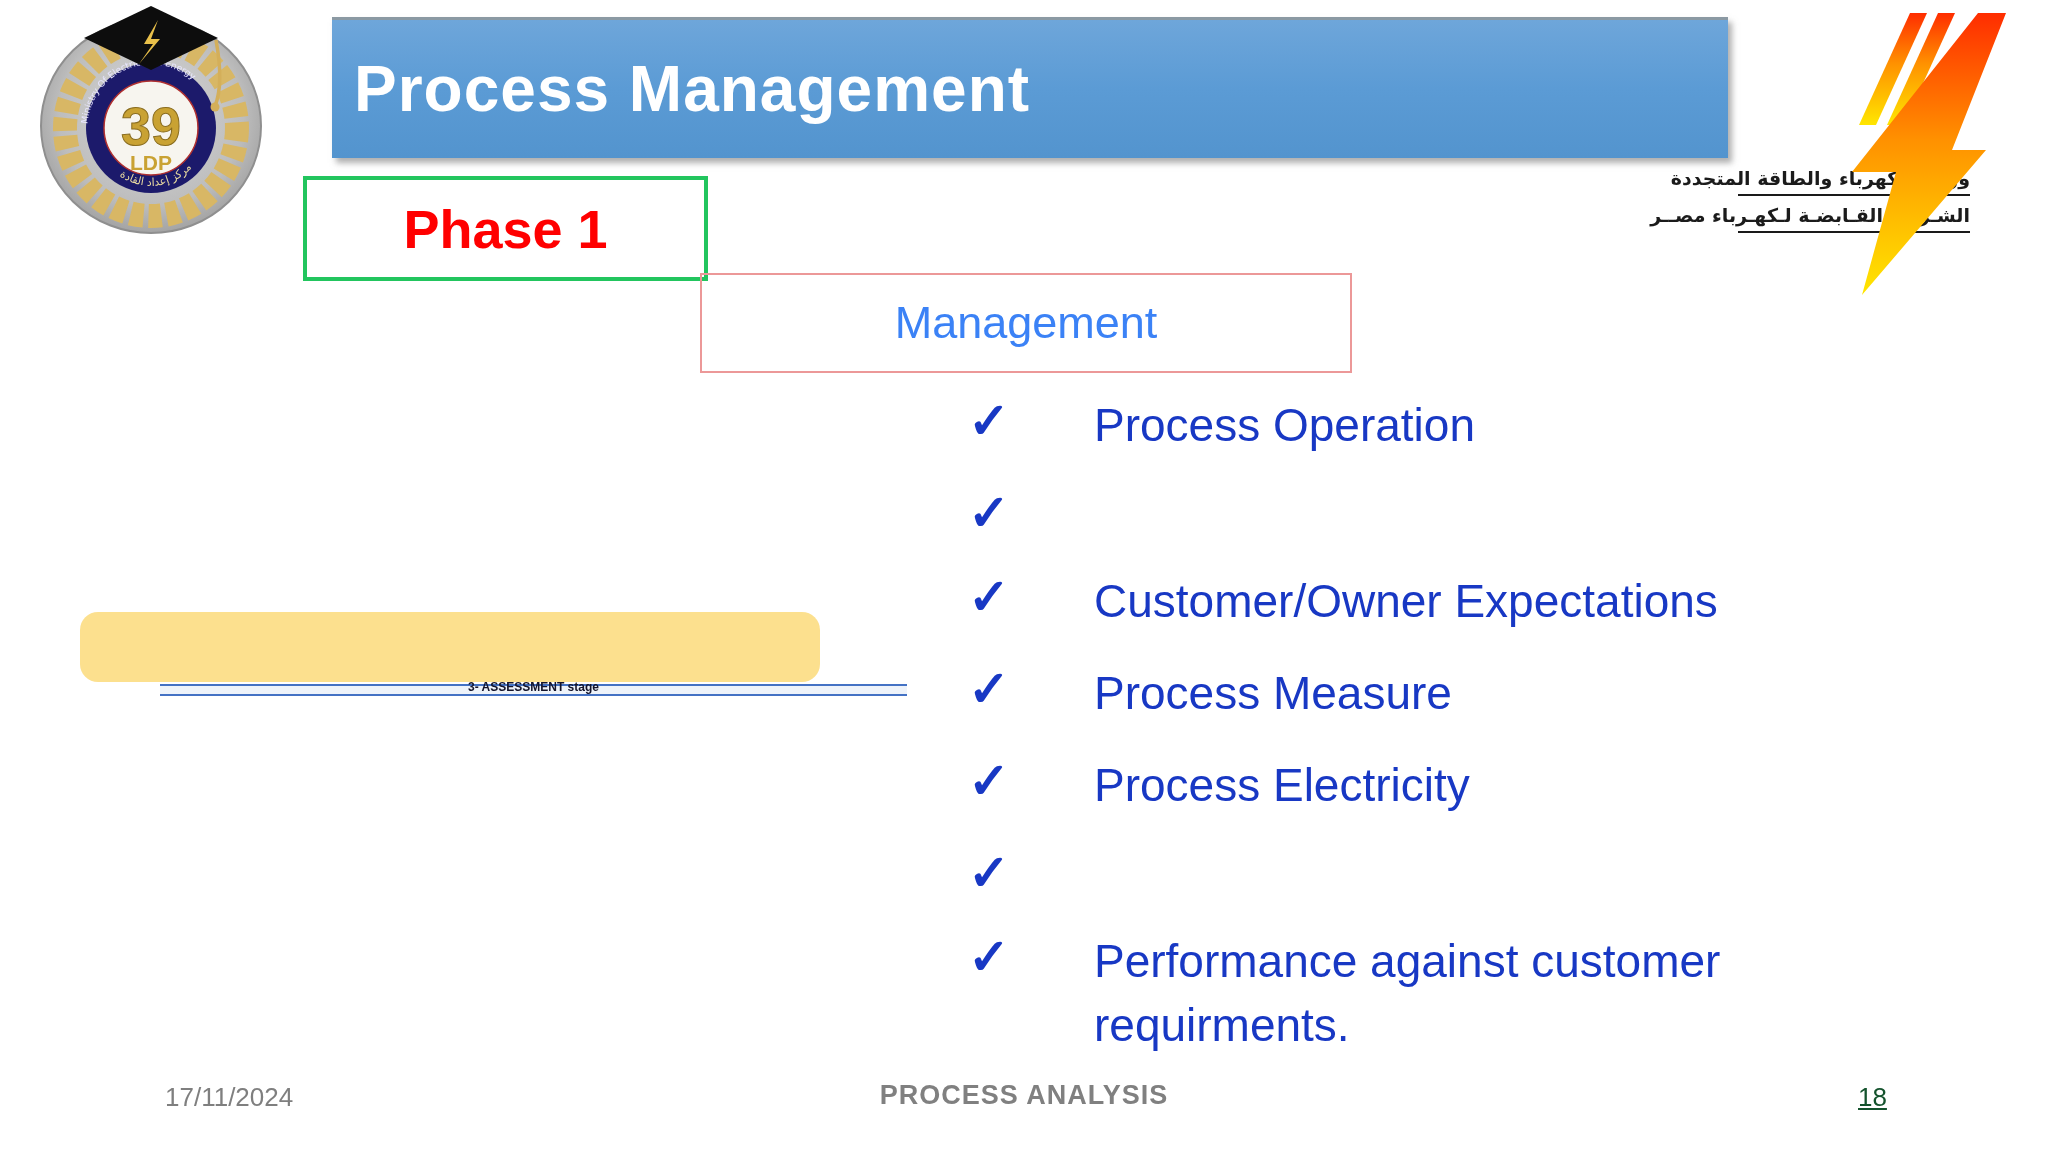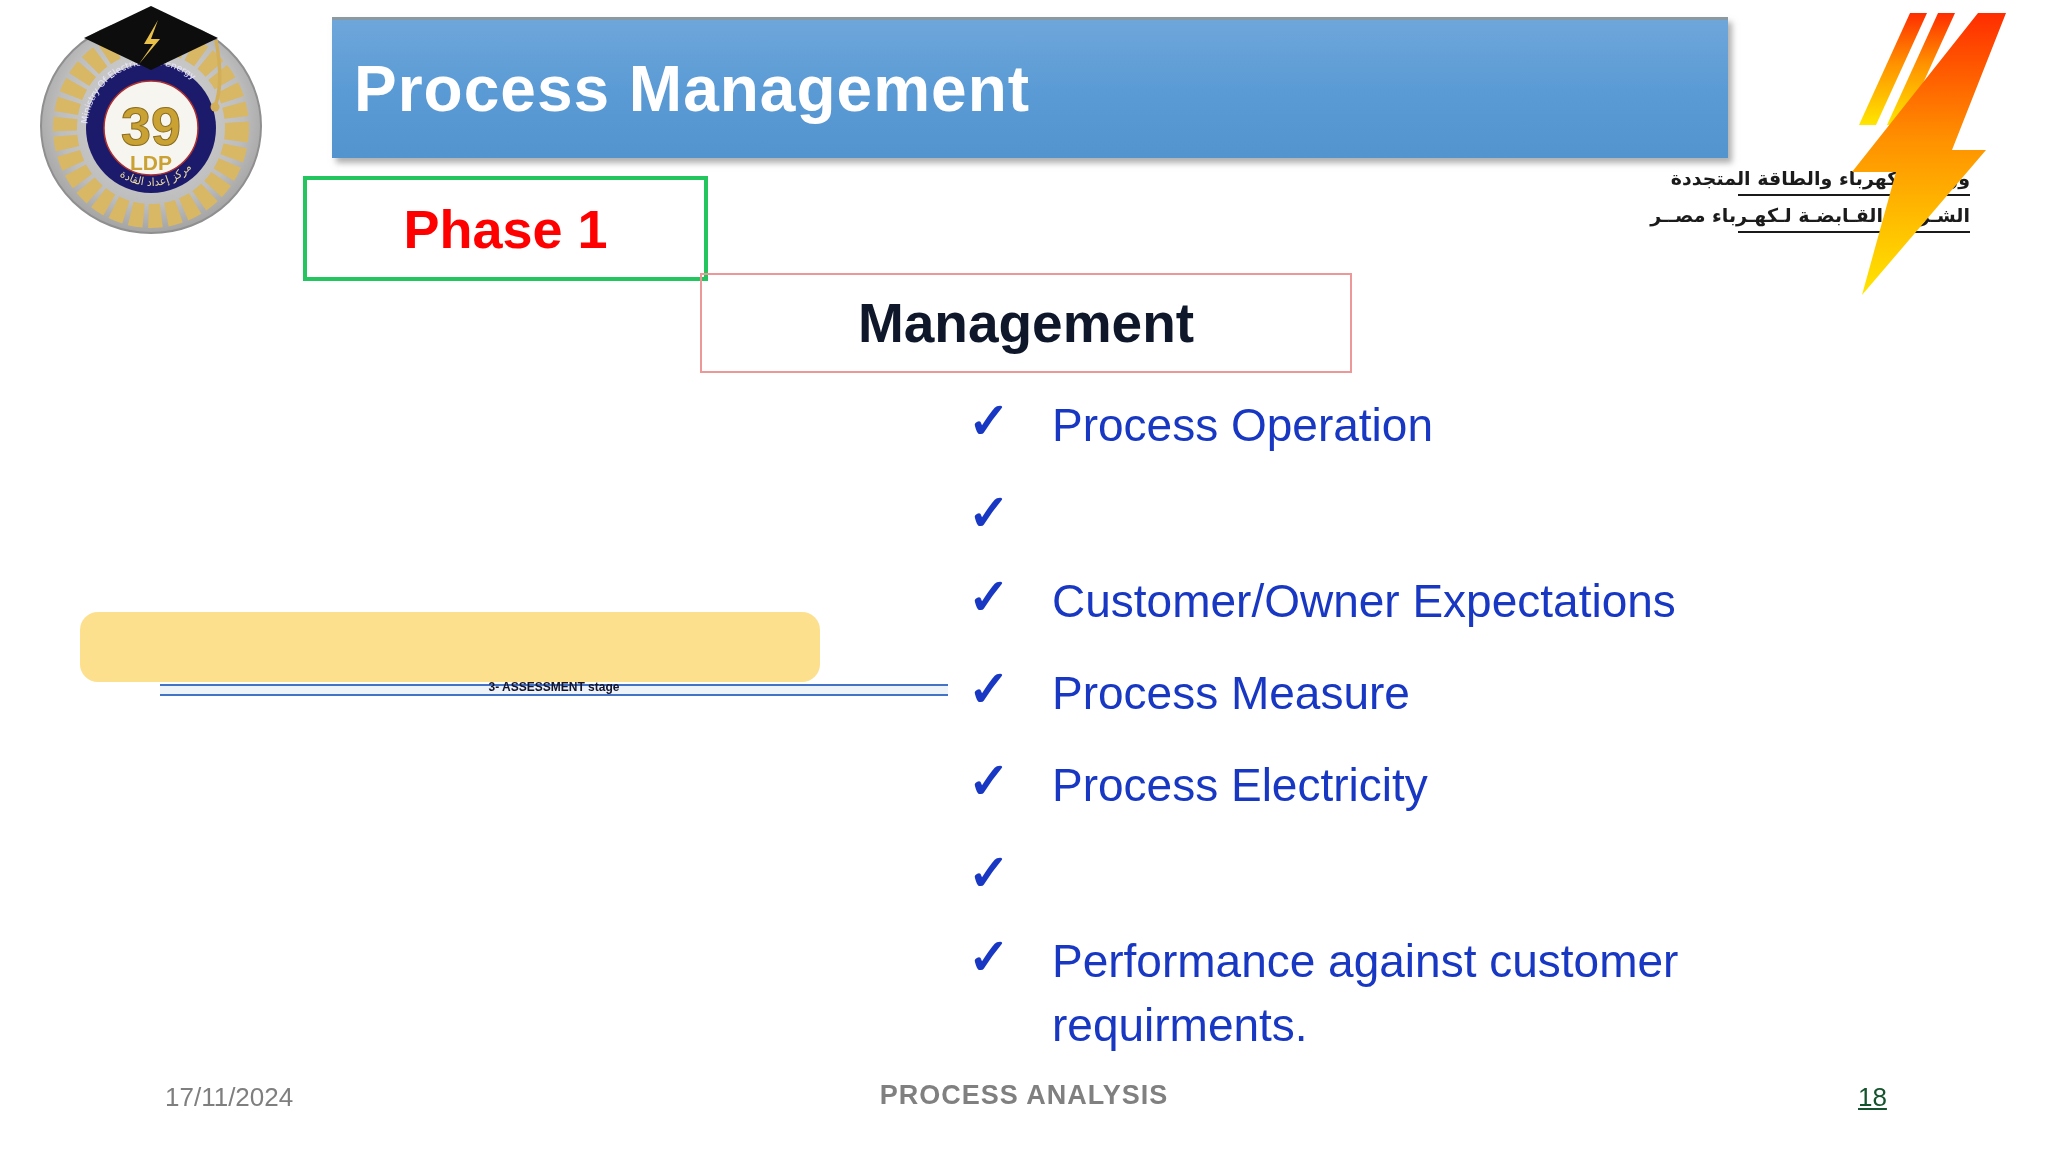--- a/index.html
+++ b/index.html
@@ -21,41 +21,41 @@
   
   .phase-box{
     position:absolute;left:303px;top:176px;width:397px;height:97px;
     border:4px solid #22c55e;display:flex;align-items:center;justify-content:center;
   }
   .phase-box span{color:#ff0000;font-weight:bold;font-size:54px;}
   .mgmt-box{
     position:absolute;left:700px;top:273px;width:648px;height:96px;
     border:2px solid #ec9898;display:flex;align-items:center;justify-content:center;
   }
-  .mgmt-box span{color:#0f172a;font-weight:bold;font-size:55px;}
+  .mgmt-box span{color:#3b82f6;font-weight:normal;font-size:45px;}
   
   .checklist{
     position:absolute;left:968px;top:393px;width:760px;list-style:none;margin:0;padding:0;
   }
   .checklist li{
     display:flex;align-items:flex-start;margin-bottom:28px;
     color:#1838c4;font-size:46px;line-height:64px;
   }
   .checklist .tick{
     flex:0 0 84px;color:#1838c4;font-size:50px;line-height:56px;font-weight:bold;
   }
-  .checklist .lbl{max-width:660px;}
+  .checklist .lbl{max-width:660px;margin-left:42px;}
   
   .yellow-bar{
     position:absolute;left:80px;top:612px;width:740px;height:70px;
     background:#fce08e;border-radius:18px;
   }
   .assess-bar{
     position:absolute;left:160px;top:684px;width:747px;height:8px;
-    background:#eef3fa;border-top:2px solid #4472c4;border-bottom:2px solid #4472c4;padding-left:41px;
+    background:#eef3fa;border-top:2px solid #4472c4;border-bottom:2px solid #4472c4;
   }
   .assess-bar span{
     position:absolute;left:0;right:0;top:-6px;text-align:center;
     font-size:12px;font-weight:bold;color:#14142b;letter-spacing:0;
   }
   
   .footer-date{position:absolute;left:165px;top:1082px;color:#7f7f7f;font-size:26px;}
   .footer-title{position:absolute;left:0;right:0;top:1080px;text-align:center;
     color:#808080;font-size:27px;font-weight:bold;letter-spacing:1px;}
   .footer-page{position:absolute;left:1858px;top:1082px;color:#14532d;font-size:26px;text-decoration:underline;}

